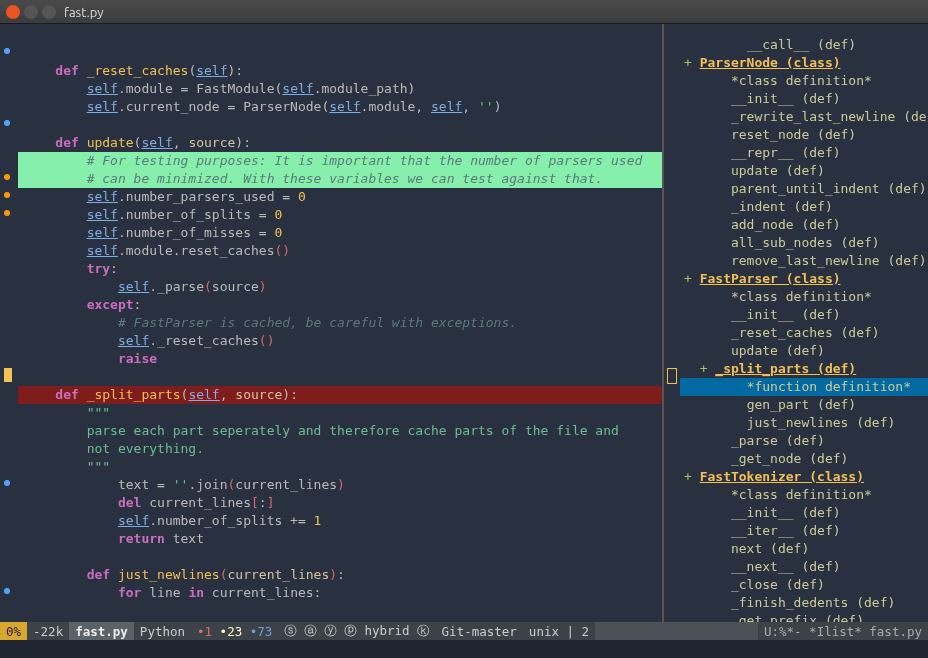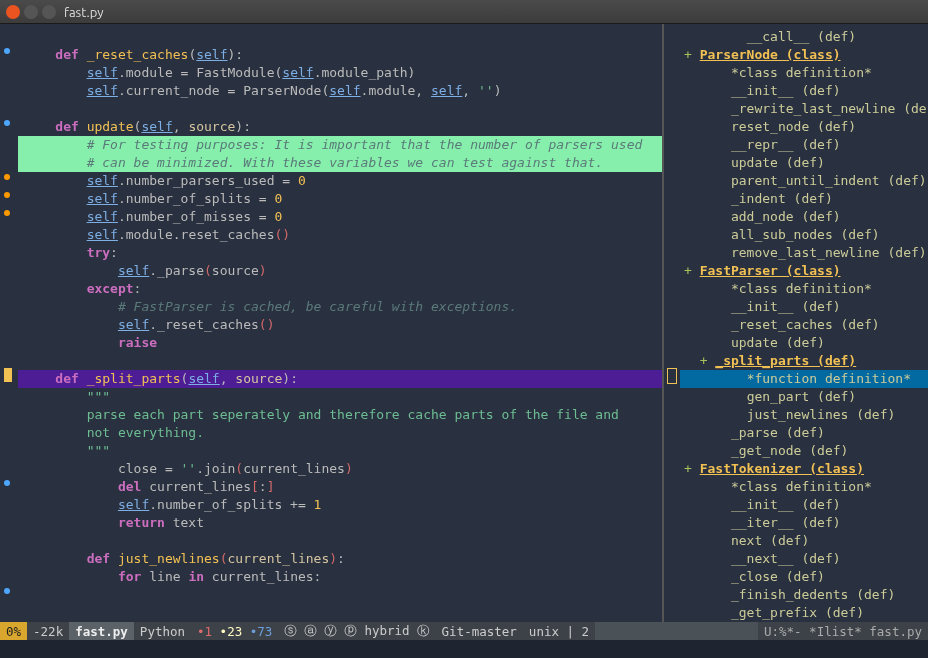--- a/index.html
+++ b/index.html
@@ -49,32 +49,32 @@
   .gbullet.blue::before { background:#4da6ff; }
   .gmark {
     position:absolute; left:4px; top:2px; width:8px; height:14px;
     background:#f2c154;
   }
   .editor {
     flex: 1;
     background: #29303f;
     overflow: hidden;
     line-height: 18px;
-    padding-top: 4px;
+    padding-top: 20px;
   }
   .editor .line { white-space: pre; height:18px; padding-left:6px; }
-  .editor .hl { background: #4c1d95; }
+  .editor .hl { background: #7f1d1d; }
   .editor .hlg { background: #86efac; }
   .vsep { width: 2px; background: #555; flex-shrink:0; }
   .outline {
     width: 248px;
     background: #29303f;
     overflow: hidden;
     line-height: 18px;
-    padding-top: 4px;
+    padding-top: 12px;
     flex-shrink: 0;
   }
   .outline .oline { white-space: pre; height:18px; padding-left: 4px; }
   .outline .hl { background: #0369a1; }
   .ogutter {
     width: 16px;
     background: #29303f;
     flex-shrink: 0;
   }
   .ogutter .ogmark {
@@ -181,21 +181,21 @@
       <div class="line ">        <span class="kw">except</span><span class="punct">:</span></div>
       <div class="line ">            <span class="comment"># FastParser is cached, be careful with exceptions.</span></div>
       <div class="line ">            <span class="self">self</span><span class="punct">._reset_caches</span><span class="bracket1">(</span><span class="bracket1">)</span></div>
       <div class="line ">            <span class="kw">raise</span></div>
       <div class="line "></div>
       <div class="line hl">    <span class="kw">def</span> <span class="fn">_split_parts</span><span class="punct">(</span><span class="self">self</span><span class="punct">, </span><span class="param">source</span><span class="punct">):</span></div>
       <div class="line ">        <span class="string">"""</span></div>
       <div class="line ">        <span class="string">parse each part seperately and therefore cache parts of the file and</span></div>
       <div class="line ">        <span class="string">not everything.</span></div>
       <div class="line ">        <span class="string">"""</span></div>
-      <div class="line ">            <span class="punct">close = </span><span class="string">''</span><span class="punct">.join</span><span class="bracket1">(</span><span class="punct">current_lines</span><span class="bracket1">)</span></div>
+      <div class="line ">            <span class="punct">text = </span><span class="string">''</span><span class="punct">.join</span><span class="bracket1">(</span><span class="punct">current_lines</span><span class="bracket1">)</span></div>
       <div class="line ">            <span class="kw">del</span> <span class="punct">current_lines</span><span class="bracket1">[</span><span class="punct">:</span><span class="bracket1">]</span></div>
       <div class="line ">            <span class="self">self</span><span class="punct">.number_of_splits += </span><span class="num">1</span></div>
       <div class="line ">            <span class="kw">return</span> <span class="punct">text</span></div>
       <div class="line "></div>
       <div class="line ">        <span class="kw">def</span> <span class="fn">just_newlines</span><span class="bracket1">(</span><span class="param">current_lines</span><span class="bracket1">)</span><span class="punct">:</span></div>
       <div class="line ">            <span class="kw">for</span> <span class="punct">line</span> <span class="kw">in</span> <span class="punct">current_lines:</span></div>
     </div>
   <div class="vsep"></div>
   <div class="ogutter" id="ogutter">
       <div style="height: 18px;"></div>

